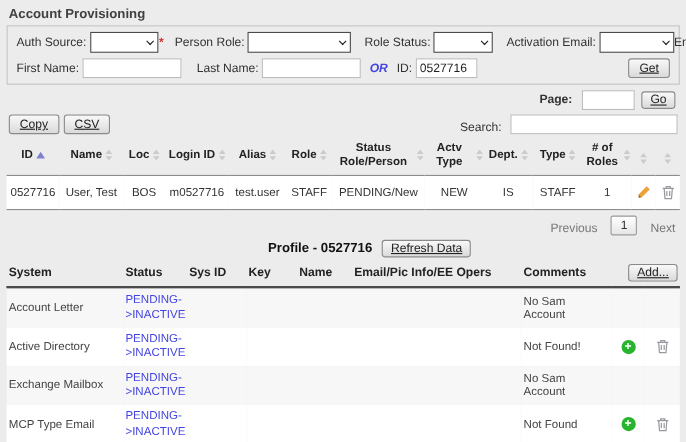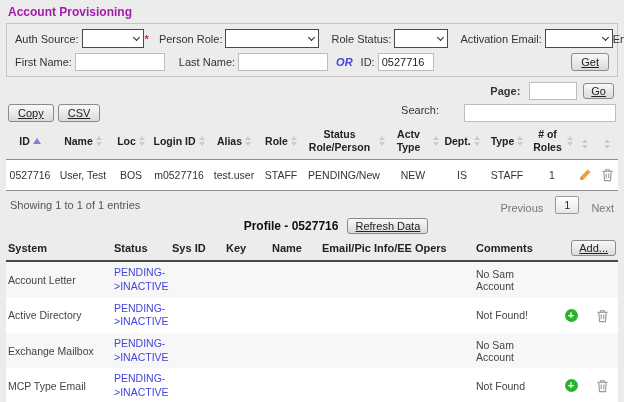--- a/index.html
+++ b/index.html
@@ -3,41 +3,41 @@
 <meta charset="utf-8">
 <style>
   * { box-sizing: border-box; }
   html,body { margin:0; padding:0; }
   body {
     width:624px; height:402px; overflow:hidden;
     background:#ececec;
     font-family:"Liberation Sans", sans-serif;
     font-size:11px; color:#333;
   }
-  .page-title { font-weight:bold; font-size:12px; color:#a21caf; padding:5px 0 4px 8px; }
+  .page-title { font-weight:bold; font-size:12px; color:#404040; padding:5px 0 4px 8px; }
 
   
   .filter-panel { margin:0 6px; border:1px solid #c5c5c5; padding:5px 8px; display:flex; flex-direction:column; gap:5px; }
   .frow { display:flex; align-items:center; }
   .flabel { margin-right:3px; white-space:nowrap; color:#333; }
   .selwrap { position:relative; display:inline-flex; align-items:center; }
   select.sel { appearance:none; -webkit-appearance:none; border:1px solid #4a4a4a; background:#fff; height:19px; font-size:11px; padding:0 15px 0 3px; border-radius:0; color:#333; }
   .chev { position:absolute; right:5px; top:6px; width:5px; height:5px; border-right:1.6px solid #222; border-bottom:1.6px solid #222; transform:rotate(45deg); pointer-events:none; }
   .req { color:#d03030; font-weight:bold; margin:0 4px 0 1px; }
   input.txt { border:1px solid #bdbdbd; height:18px; font-size:11px; padding:0 3px; background:#fff; color:#222; }
   .or-label { color:#4444e0; font-style:italic; font-weight:bold; margin:0 8px; }
   .btn { background:linear-gradient(#f9f9f9,#dadada); border:1px solid #8a8a8a; border-radius:3px; font-size:11px; padding:2px 9px; color:#222; font-family:"Liberation Sans",sans-serif; cursor:pointer;text-decoration:underline; }
   .btn.small { padding:1px 7px; }
 
   
   .page-row { display:flex; justify-content:flex-end; align-items:center; margin:5px 10px 0; gap:6px; }
   .page-row .flabel { font-weight:bold; }
   .toolbar-row { display:flex; align-items:center; margin:4px 8px 3px; }
   .toolbar-row .left { display:flex; gap:4px; }
-  .toolbar-row .right { margin-left:auto; display:flex; align-items:flex-start; gap:22px; }
+  .toolbar-row .right { margin-left:auto; display:flex; align-items:flex-end; gap:5px; }
 
   
   table { border-collapse:collapse; table-layout:fixed; }
   .results-table { width:612px; margin:2px 6px 0; }
   .results-table thead th { font-weight:bold; font-size:10.5px; color:#222; text-align:center; vertical-align:middle; padding:3px 1px 5px; border-bottom:1px solid #8c8c8c; line-height:1.25; }
   .results-table tbody td { background:#fff; border-bottom:1px solid #8c8c8c; text-align:center; padding:8px 1px; font-size:10.5px; color:#333; }
   .th-inner { display:inline-flex; align-items:center; justify-content:center; gap:3px; }
   .sort { display:inline-flex; flex-direction:column; gap:2px; }
   .tri-up { width:0; height:0; border-left:3px solid transparent; border-right:3px solid transparent; border-bottom:4px solid #cbcbcb; }
   .tri-down { width:0; height:0; border-left:3px solid transparent; border-right:3px solid transparent; border-top:4px solid #cbcbcb; }
@@ -253,21 +253,20 @@
               <path d="M1.5 3.5 h11"></path>
               <path d="M5 3.5 V1.8 h4 v1.7"></path>
               <path d="M3 3.5 l0.8 10 h6.4 l0.8-10"></path>
               <path d="M5.6 6 v5 M8.4 6 v5"></path>
             </svg></span></td>
     </tr>
   </tbody>
 </table>
 
 <div class="summary-row">
-  <span>Showing 1 to 1 of 1 entries</span>
   <span class="pagination">
     <span class="pg-link">Previous</span>
     <span class="page-num">1</span>
     <span class="pg-link">Next</span>
   </span>
 </div>
 
 <div class="profile-title-row">
   <span class="profile-title">Profile - 0527716</span>
   <button class="btn small" style="margin-left:6px">Refresh Data</button>

